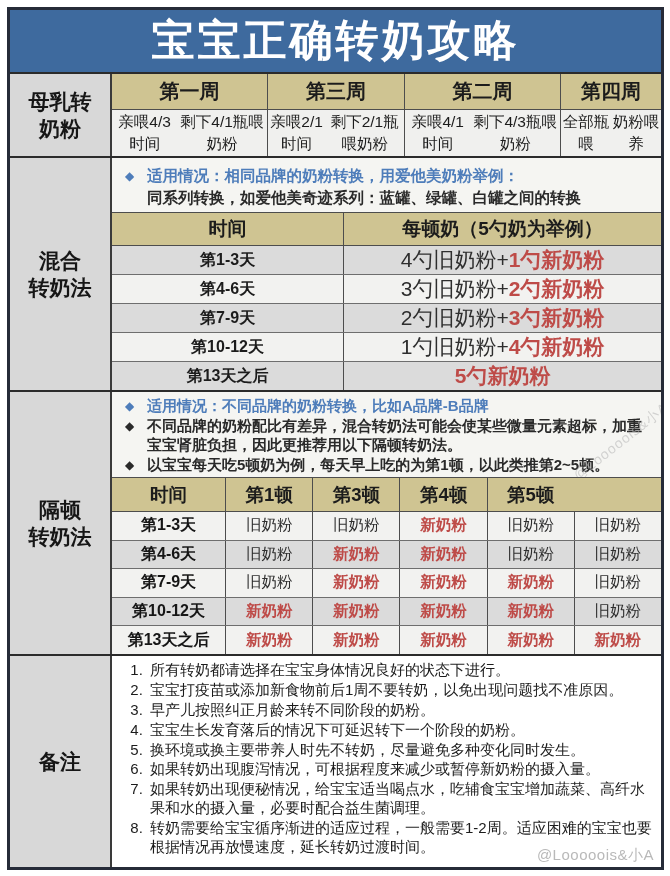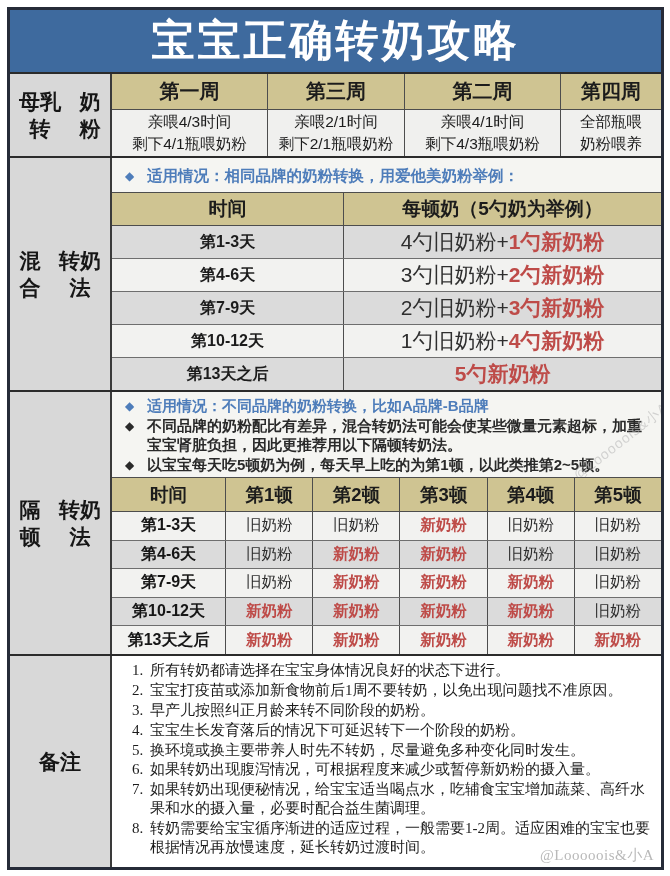--- a/index.html
+++ b/index.html
@@ -28,41 +28,41 @@
   
   .sec { display: flex; border-top: 2px solid #2b2b2b; min-height: 0; }
   .sec1 { flex: 0 0 84px; }
   .sec2 { flex: 0 0 234px; }
   .sec3 { flex: 0 0 264px; }
   .sec4 { flex: 1 1 auto; }
   .label-cell {
     flex: 0 0 102px;
     background: var(--label-gray, #D8D8D8);
     border-right: 2px solid #3a3a3a;
-    display: flex; flex-direction: row;
+    display: flex; flex-direction: column;
     align-items: center; justify-content: center;
     font-weight: bold; font-size: 21px; line-height: 1.3;
     text-align: center; color: #161616;
   }
   .content { flex: 1 1 auto; display: flex; flex-direction: column; min-width: 0; }
   
   .hdr {
     background: var(--header-tan, #CFC492);
     font-weight: bold;
     border-bottom: 1px solid #4d4d4d;
   }
   .hdr .cell { display: flex; align-items: center; justify-content: center; }
   .cell { border-left: 1px solid #4d4d4d; min-width: 0; }
   .cell:first-child { border-left: none; }
   
   .week-grid { display: grid; grid-template-columns: 28.2% 25% 28.4% 18.4%; }
   .week-hdr { flex: 0 0 36px; font-size: 20px; }
   .week-data { flex: 1; background: #F0F0EE; }
   .week-data .cell {
-    display: flex; flex-direction: column;
+    display: flex; flex-direction: row;
     align-items: center; justify-content: center;
     font-size: 15.5px; line-height: 1.45; text-align: center;
   }
   
   .notes {
     background: #F5F5F2;
     border-bottom: 1px solid #4d4d4d;
     padding: 7px 8px 5px 13px;
     font-size: 15.5px; line-height: 1.42;
     position: relative; overflow: hidden;
@@ -90,21 +90,21 @@
   .gedun-grid { display: grid; grid-template-columns: 20.6% 15.88% 15.88% 15.88% 15.88% 15.88%; }
   .gedun-hdr { flex: 0 0 34px; font-size: 18.5px; }
   .gedun-row { flex: 1 1 0; }
   .gedun-row .cell {
     display: flex; align-items: center; justify-content: center;
     font-size: 15.5px; color: #2e2e2e;
   }
   .gedun-row .time { font-weight: bold; font-size: 16px; color: #161616; }
   .gedun-row .cell.new-milk { color: var(--new-red, #BE4B48); font-weight: bold; }
   
-  .remarks { flex: 1; position: relative; padding: 5px 6px 3px 4px; background: #fff; font-family: Liberation Serif, serif; }
+  .remarks { flex: 1; position: relative; padding: 5px 6px 3px 4px; background: #fff; }
   .remarks ol { margin: 0; padding-left: 31px; font-size: 15px; line-height: 1.26; color: #1c1c1c; }
   .remarks li { padding-left: 3px; margin-bottom: 1px; }
   
   .wm-bottom {
     position: absolute; right: 7px; bottom: 2px;
     color: #b9b9b9; font-size: 15px; letter-spacing: .5px;
   }
   .wm-diagonal {
     position: absolute; right: -18px; top: 40px;
     transform: rotate(-38deg);
@@ -157,20 +157,24 @@
       <div class="label-cell">
         <span>混合</span>
         <span>转奶法</span>
       </div>
       <div class="content">
         <div class="notes">
           <div class="note blue">
             <span class="bullet">◆</span>
             <span class="txt">适用情况：相同品牌的奶粉转换，用爱他美奶粉举例：</span>
           </div>
+          <div class="note">
+            <span class="bullet"></span>
+            <span class="txt">同系列转换，如爱他美奇迹系列：蓝罐、绿罐、白罐之间的转换</span>
+          </div>
         </div>
         <div class="mix-grid hdr mix-hdr">
           <div class="cell">时间</div>
           <div class="cell">每顿奶（5勺奶为举例）</div>
         </div>
         <div class="mix-grid mix-row bg-a">
           <div class="cell time">第1-3天</div>
           <div class="cell">
             <span class="old-txt">4勺旧奶粉+</span>
               <span class="new-txt">1勺新奶粉</span>
@@ -224,21 +228,20 @@
             <span class="txt">不同品牌的奶粉配比有差异，混合转奶法可能会使某些微量元素超标，加重宝宝肾脏负担，因此更推荐用以下隔顿转奶法。</span>
           </div>
           <div class="note">
             <span class="bullet">◆</span>
             <span class="txt">以宝宝每天吃5顿奶为例，每天早上吃的为第1顿，以此类推第2~5顿。</span>
           </div>
         </div>
         <div class="gedun-grid hdr gedun-hdr">
           <div class="cell">时间</div>
           <div class="cell">第1顿</div>
-          <div class="cell">第2顿</div>
           <div class="cell">第3顿</div>
           <div class="cell">第4顿</div>
           <div class="cell">第5顿</div>
         </div>
         <div class="gedun-grid gedun-row bg-b">
           <div class="cell time">第1-3天</div>
           <div class="cell">旧奶粉</div>
           <div class="cell">旧奶粉</div>
           <div class="cell new-milk">新奶粉</div>
           <div class="cell">旧奶粉</div>

